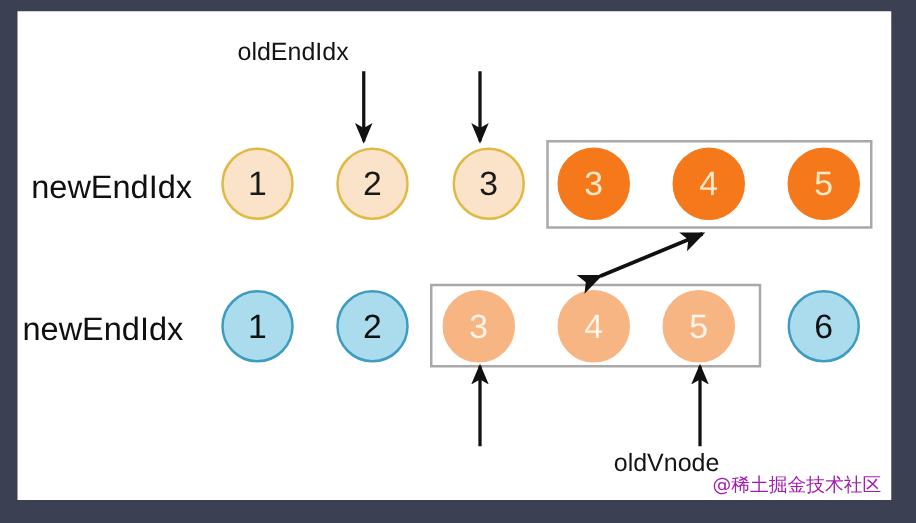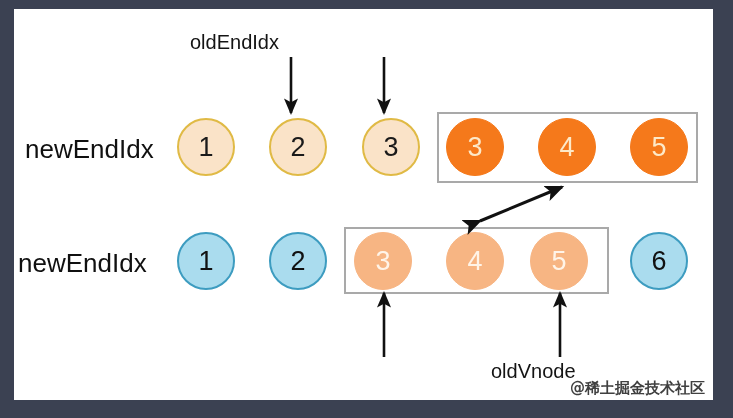--- a/index.html
+++ b/index.html
@@ -90,24 +90,23 @@
     width: 699px;
     height: 391px;
     pointer-events: none;
   }
   
   .watermark {
     position: absolute;
     right: 8px;
     bottom: 2px;
     font-size: 15px;
-    color: #404040;
+    color: #a21caf;
     font-family: "DejaVu Sans", sans-serif;
     white-space: nowrap;
-    font-weight: bold;
   }
 </style>
 </head>
 <body>
 
 <div class="frame">
   <div class="canvas">
 
     <div class="group-box" style="left:423px; top:103px; width:261px; height:71px;"></div>
 

